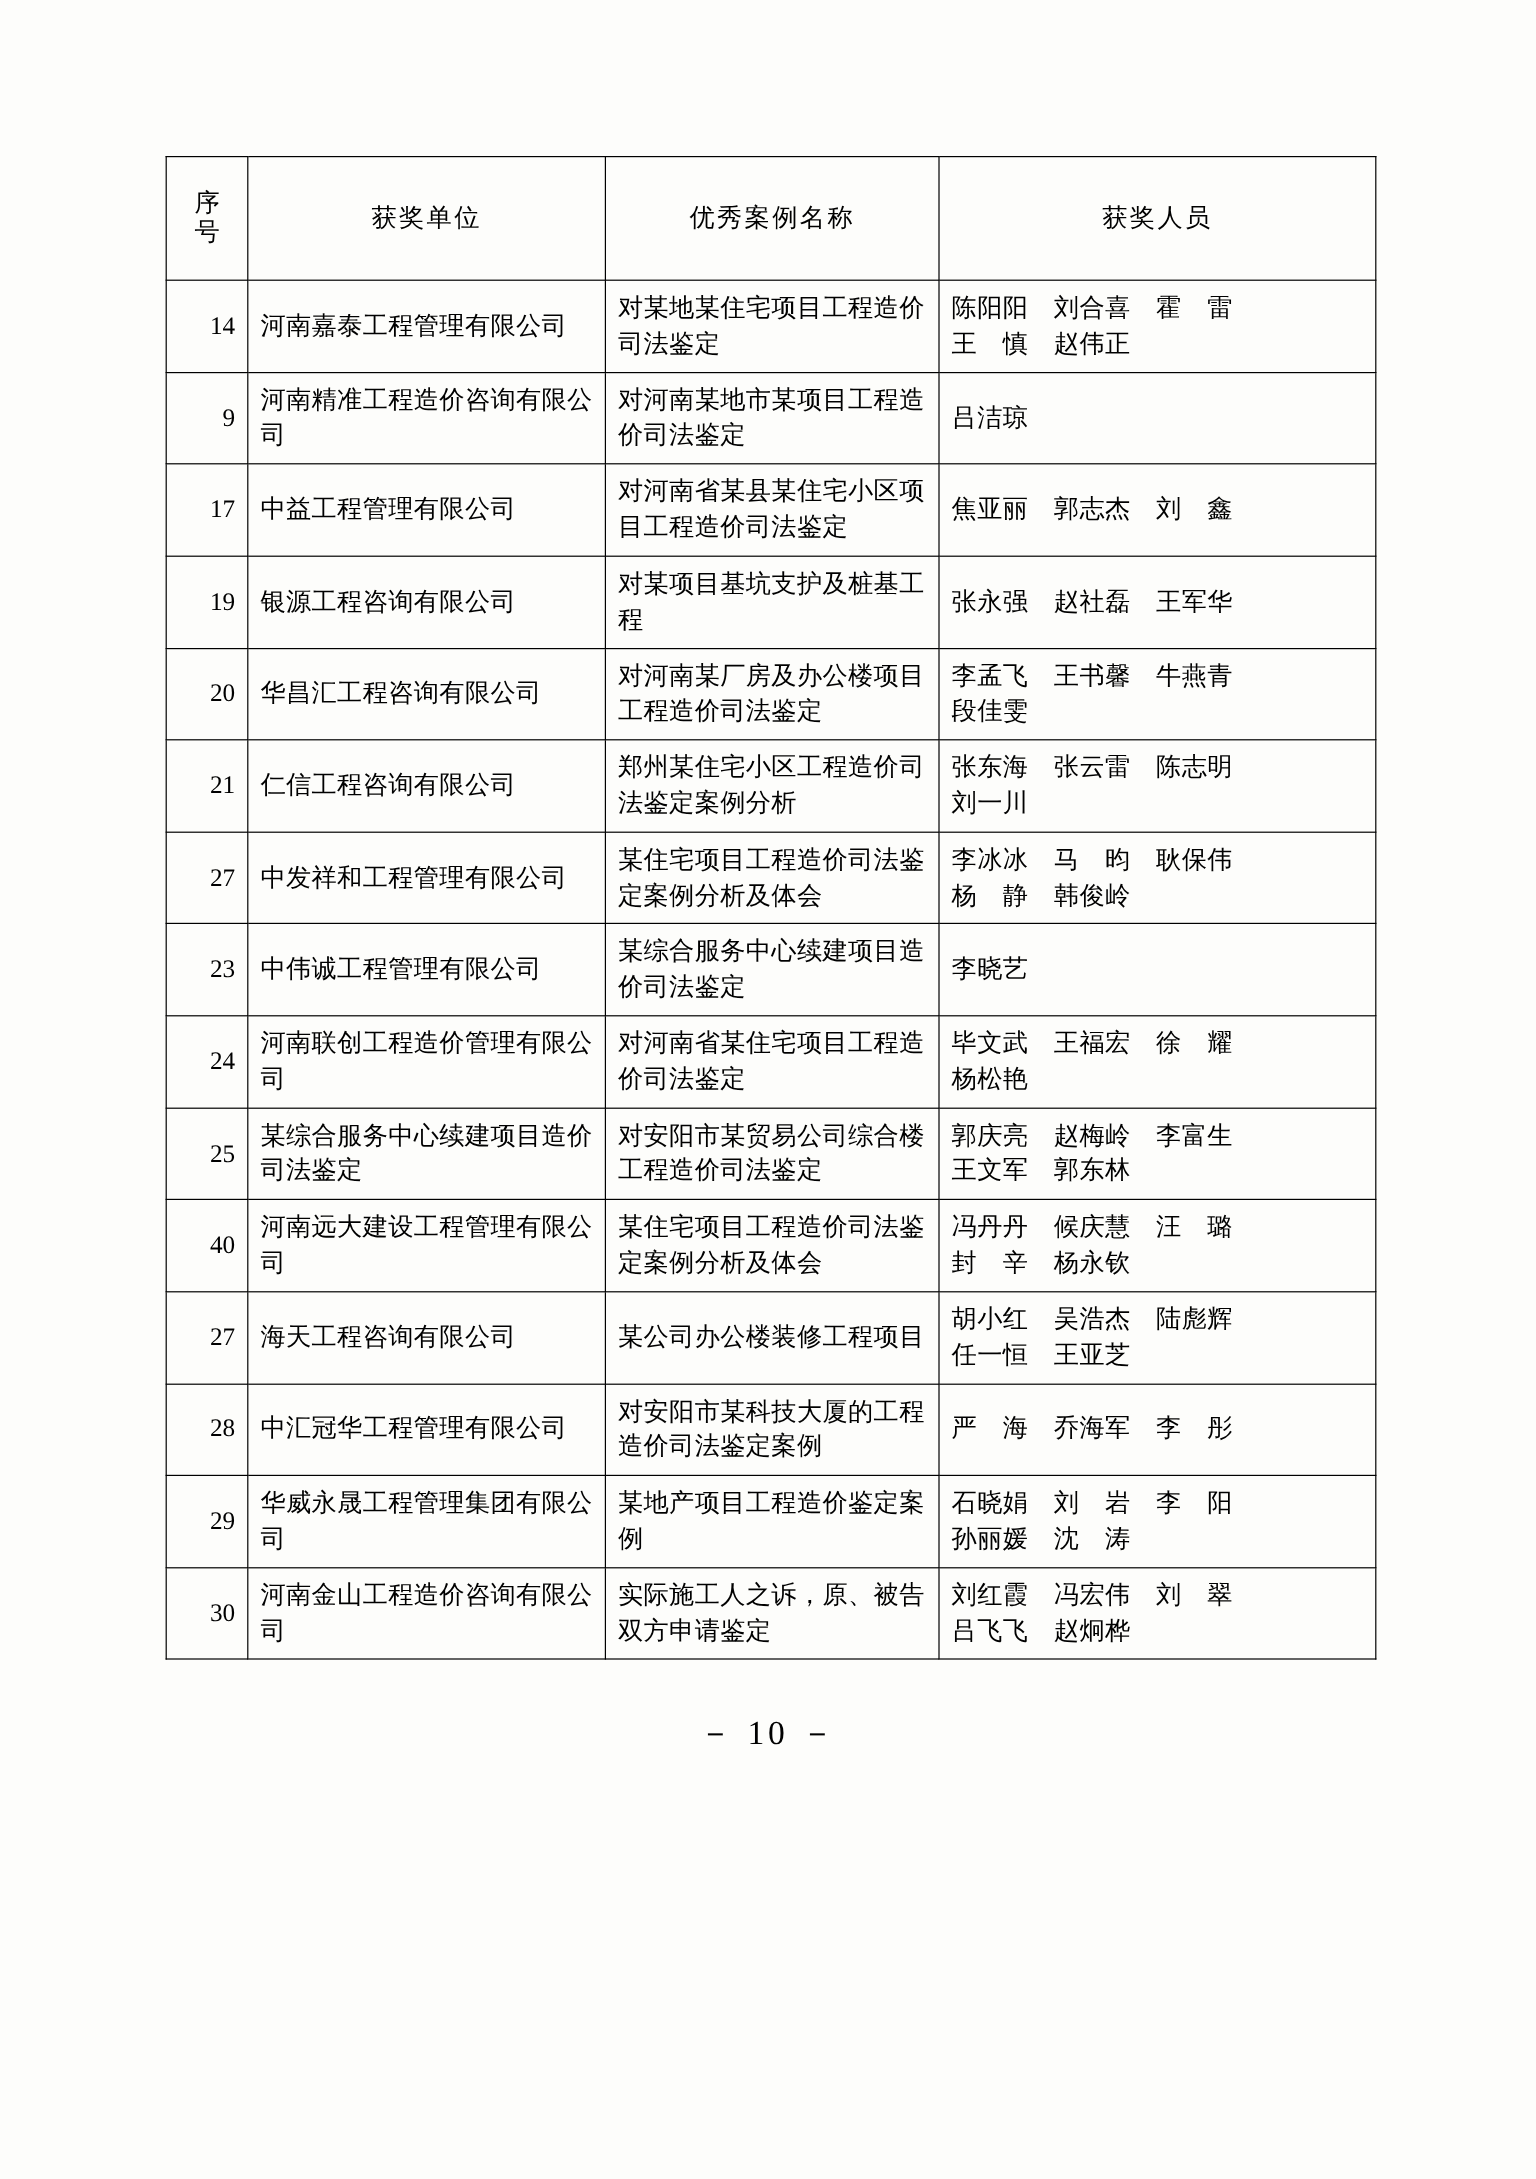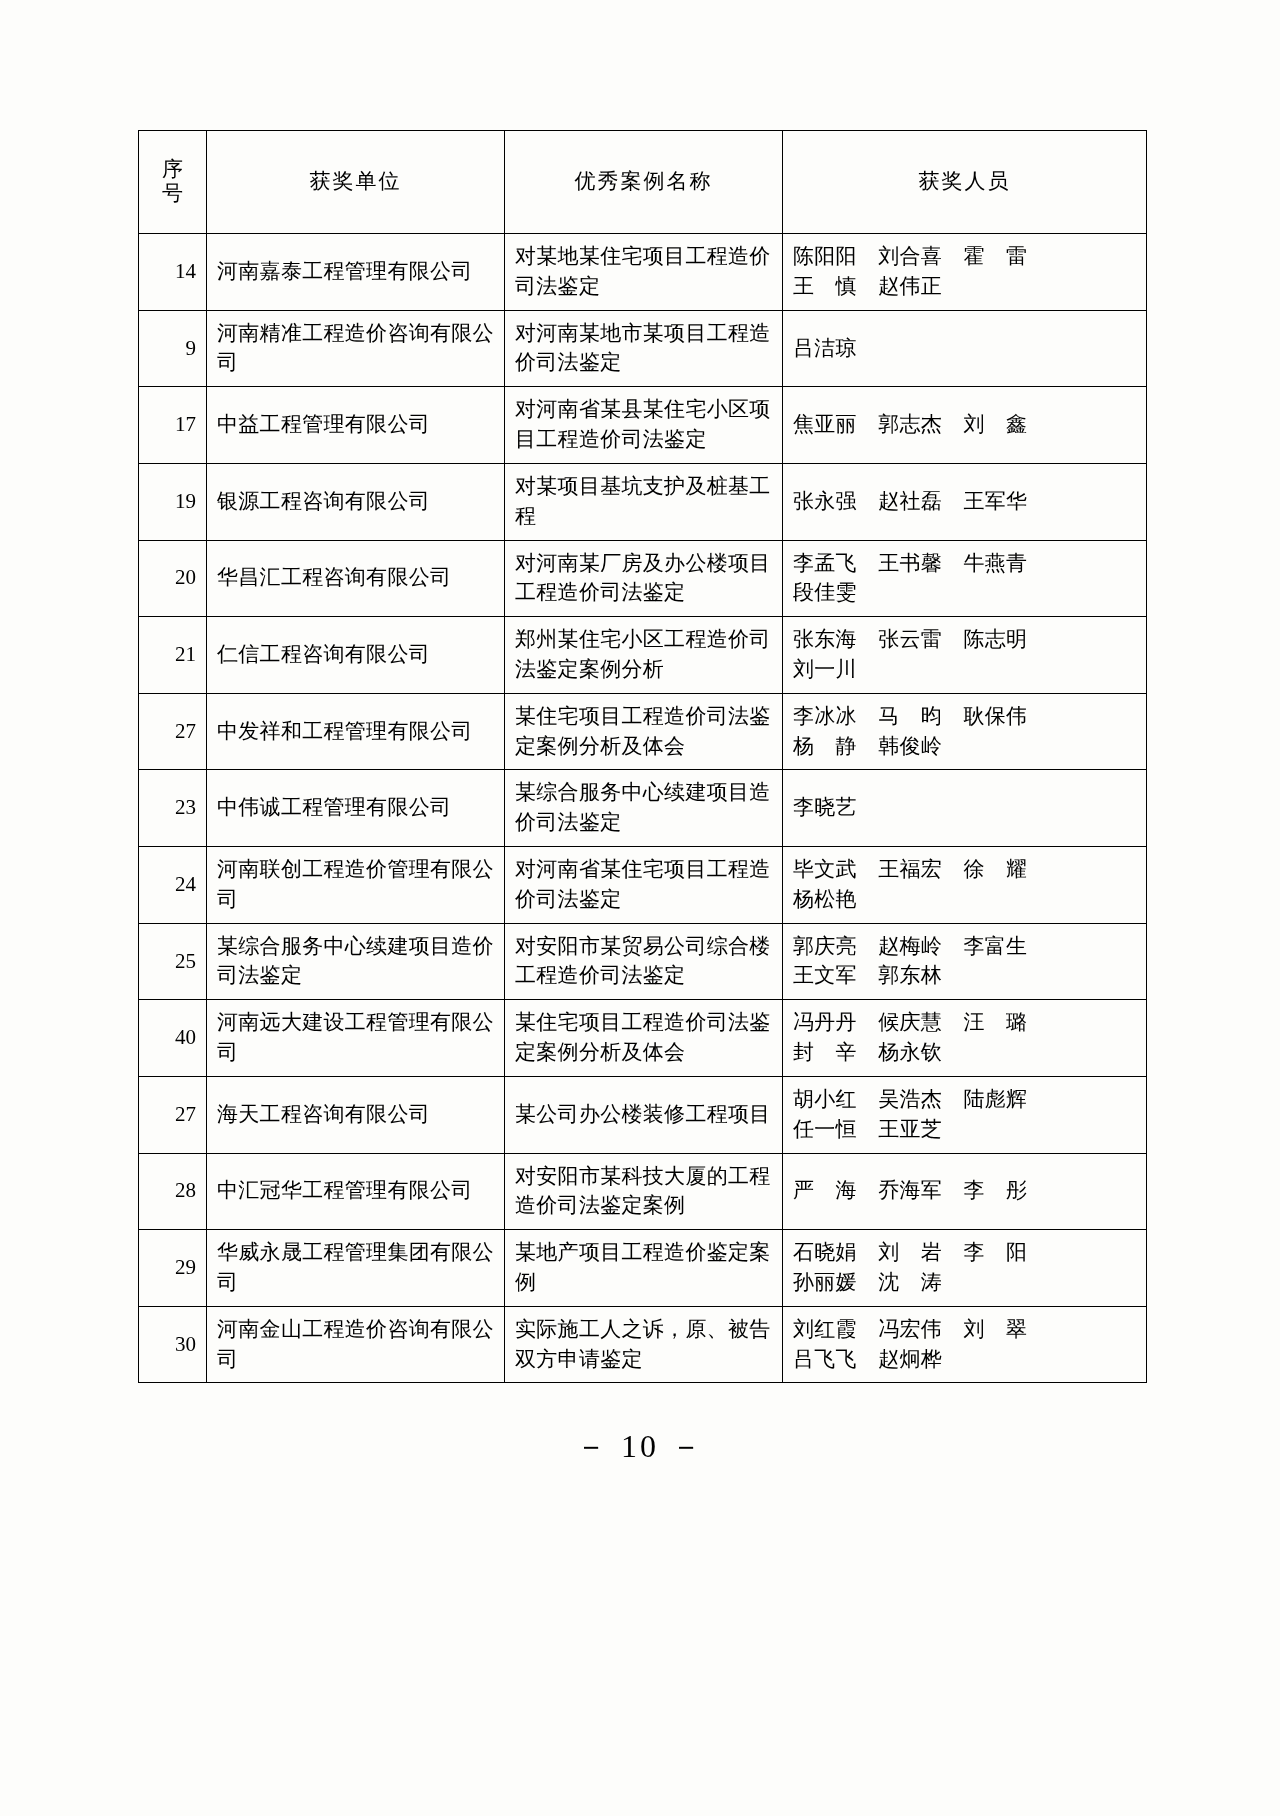--- a/index.html
+++ b/index.html
@@ -73,21 +73,21 @@
   .pline {
     display: block;
     white-space: pre;
   }
   .footer {
     position: absolute;
     left: 0;
     top: 1425px;
     width: 1280px;
     text-align: center;
-    font-size: 32px;
+    font-size: 28px;
     letter-spacing: 3px;
   }
 </style>
 </head>
 <body>
 
 <div class="page">
   <div class="sheet">
     <table class="award">
       <colgroup>

